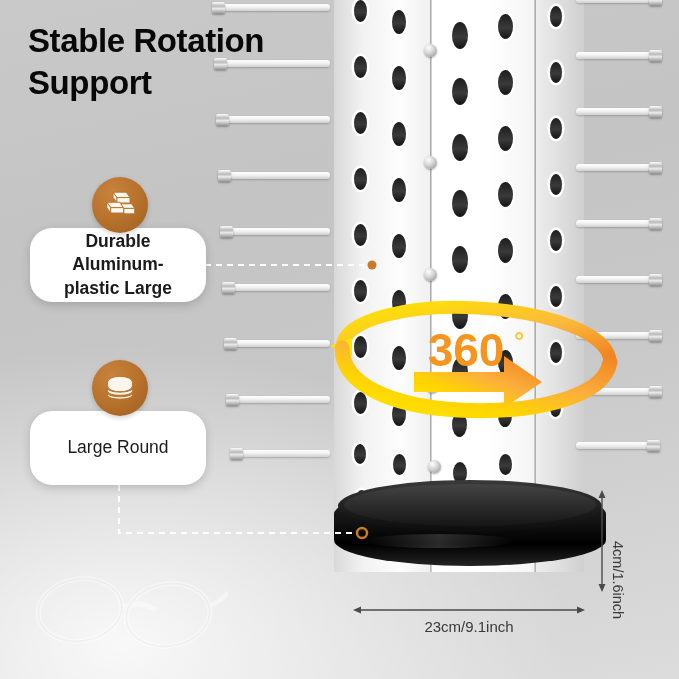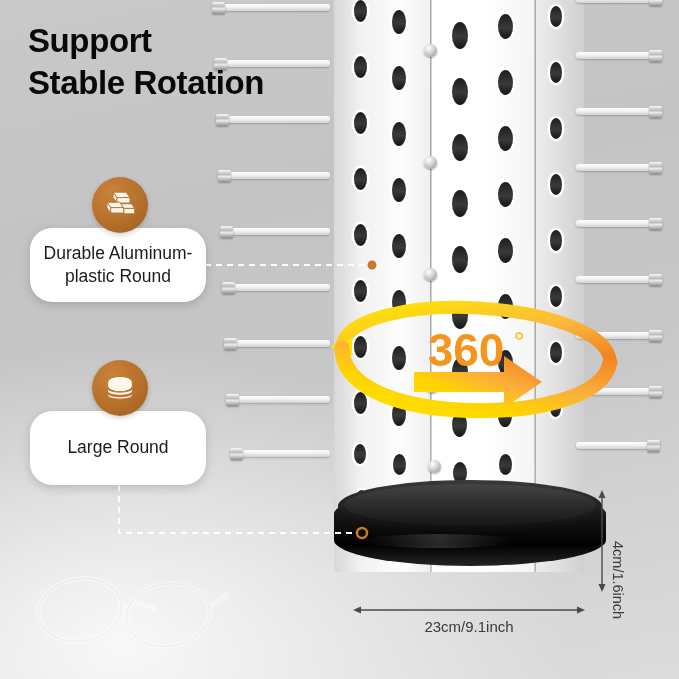--- a/index.html
+++ b/index.html
@@ -283,44 +283,44 @@
   <svg class="connector" style="position:absolute;left:0;top:0;width:679px;height:679px;pointer-events:none;z-index:4;">
 
     <line x1="205" y1="265" x2="368" y2="265" stroke="#ffffff" stroke-width="2" stroke-dasharray="6 5"></line>
     <circle cx="372" cy="265" r="4.5" fill="#c97a2a"></circle>
 
     <path d="M119 485 L119 533 L355 533" fill="none" stroke="#ffffff" stroke-width="2" stroke-dasharray="6 5"></path>
     <circle cx="362" cy="533" r="5" fill="none" stroke="#c97a2a" stroke-width="2.5"></circle>
   </svg>
 
   <div class="title">
+    <div>Stable Rotation</div>
     <div>Support</div>
-    <div>Stable Rotation</div>
   </div>
 
   <div class="badge" style="left:92px;top:177px;">
     <span>
       <svg viewBox="0 0 44 44" width="34" height="34" aria-hidden="true">
         <g fill="#fdf6ee" stroke="#b5702a" stroke-width="1.2" stroke-linejoin="round">
           <path d="M13 8 L30 8 L35 15 L18 15 Z"></path>
           <path d="M13 8 L18 15 L18 22 L13 15 Z"></path>
           <path d="M18 15 L35 15 L35 22 L18 22 Z"></path>
           <path d="M5 21 L22 21 L27 28 L10 28 Z"></path>
           <path d="M5 21 L10 28 L10 35 L5 28 Z"></path>
           <path d="M10 28 L27 28 L27 35 L10 35 Z"></path>
           <path d="M23 23 L37 23 L41 29 L27 29 Z"></path>
           <path d="M27 29 L41 29 L41 36 L27 36 Z"></path>
         </g>
       </svg>
     </span>
   </div>
-  <div class="card" style="left:30px;top:228px;width:176px;height:74px;">
+  <div class="card" style="left:30px;top:228px;width:176px;height:74px;font-weight:bold;">
     <div>
       <div>Durable Aluminum-</div>
-      <div>plastic Round</div>
+      <div>plastic Large</div>
     </div>
   </div>
 
   <div class="badge" style="left:92px;top:360px;">
     <span>
       <svg viewBox="0 0 44 44" width="34" height="34" aria-hidden="true">
         <g fill="#fdf6ee" stroke="#b5702a" stroke-width="1.2">
           <path d="M6 17 a16 7.5 0 0 1 32 0 v5 a16 7.5 0 0 1 -32 0 Z"></path>
           <path d="M6 25 a16 5 0 0 0 32 0 v4 a16 5 0 0 1 -32 0 Z"></path>
           <path d="M6 31 a16 5 0 0 0 32 0 v3 a16 5 0 0 1 -32 0 Z"></path>

